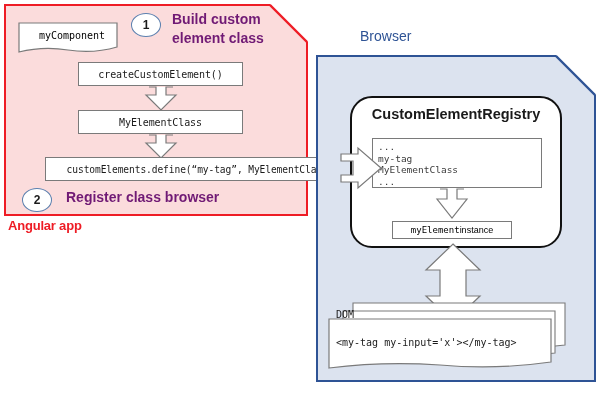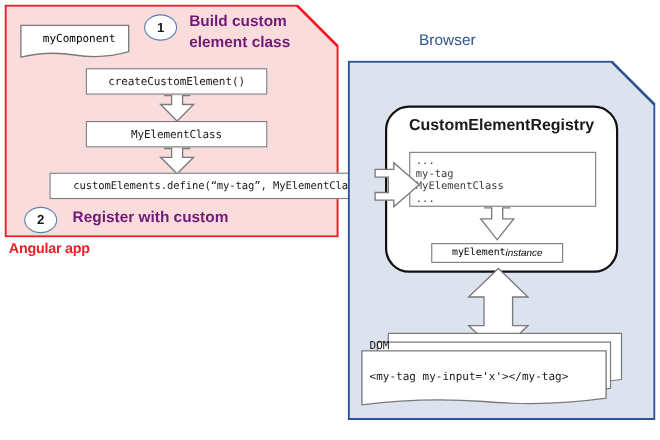--- a/index.html
+++ b/index.html
@@ -65,21 +65,21 @@
     left: 316px;
     top: 55px;
     width: 280px;
     height: 327px;
     background: #dce3ef;
     border: 2px solid #2e5395;
     box-sizing: border-box;
     clip-path: polygon(0 0, calc(100% - 40px) 0, 100% 40px, 100% 100%, 0 100%);
   }
   #browser-label {
-    left: 381px;
+    left: 360px;
     top: 28px;
     font-size: 14px;
     color: #2e5395;
   }
 
   
   .step-badge {
     width: 28px;
     height: 22px;
     border: 1.3px solid #5b7fae;
@@ -151,21 +151,21 @@
   #instance-box {
     left: 392px;
     top: 221px;
     width: 120px;
     height: 18px;
     background: #ffffff;
     border: 1.1px solid #7a7a7a;
     box-sizing: border-box;
     font-size: 9px;
   }
-  #instance-box .lbl-sans { font-family: "Liberation Sans", sans-serif; font-style: italic; }
+  #instance-box .lbl-sans { font-family: "Liberation Sans", sans-serif; }
 
   svg { overflow: visible; }
 </style>
 </head>
 <body>
 
 <div id="stage">
 
   <div class="abs" id="angular-panel"></div>
 
@@ -190,21 +190,21 @@
 
   <div class="abs ctr proc-box mono" style="left:78px; top:110px; width:165px; height:24px;">MyElementClass</div>
 
   <svg class="abs" style="left:144px; top:134px;" width="34" height="26">
     <path d="M5,1 H12 V9 H2 L17,24 L32,9 H22 V1 H29" fill="#ffffff" stroke="#7a7a7a" stroke-width="1.2" stroke-linejoin="miter"></path>
   </svg>
 
   <div class="abs ctr proc-box mono" style="left:45px; top:157px; width:310px; height:24px; font-size:9.6px;">customElements.define(“my-tag”, MyElementClass)</div>
 
   <div class="abs ctr step-badge" style="left:22px; top:188px;">2</div>
-  <div class="abs step-text" style="left:66px; top:189px; width:220px;">Register with custom</div>
+  <div class="abs step-text" style="left:66px; top:189px; width:220px;">Register class browser</div>
 
   <div class="abs" id="angular-label">Angular app</div>
 
   <div class="abs" id="browser-panel"></div>
   <svg class="abs" style="left:316px; top:55px;" width="280" height="327">
     <line x1="240" y1="1" x2="279" y2="40" stroke="#2e5395" stroke-width="2.4"></line>
   </svg>
   <div class="abs" id="browser-label">Browser</div>
 
   <div class="abs" id="registry-box"></div>

